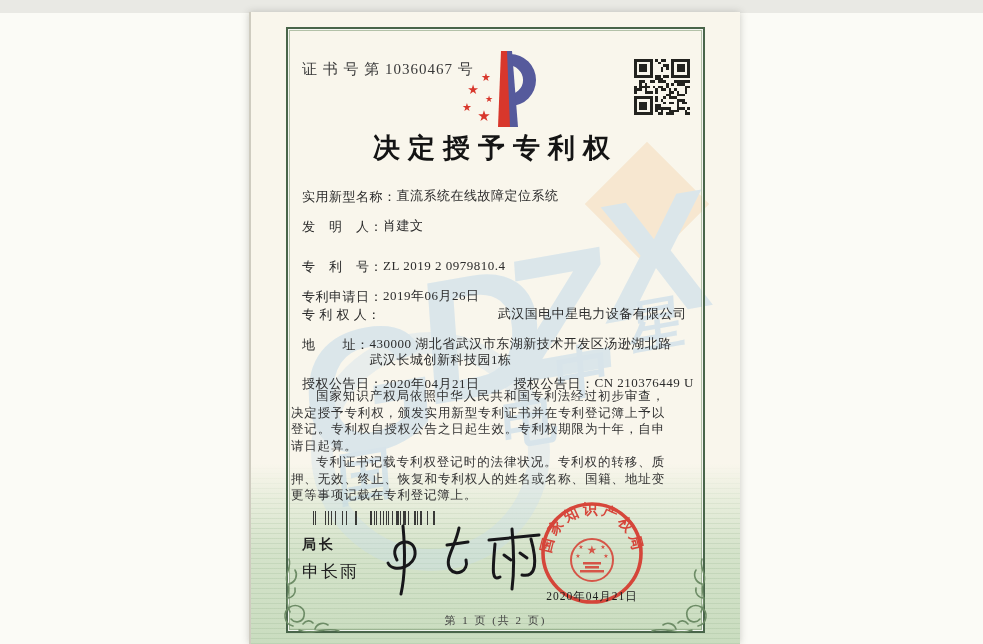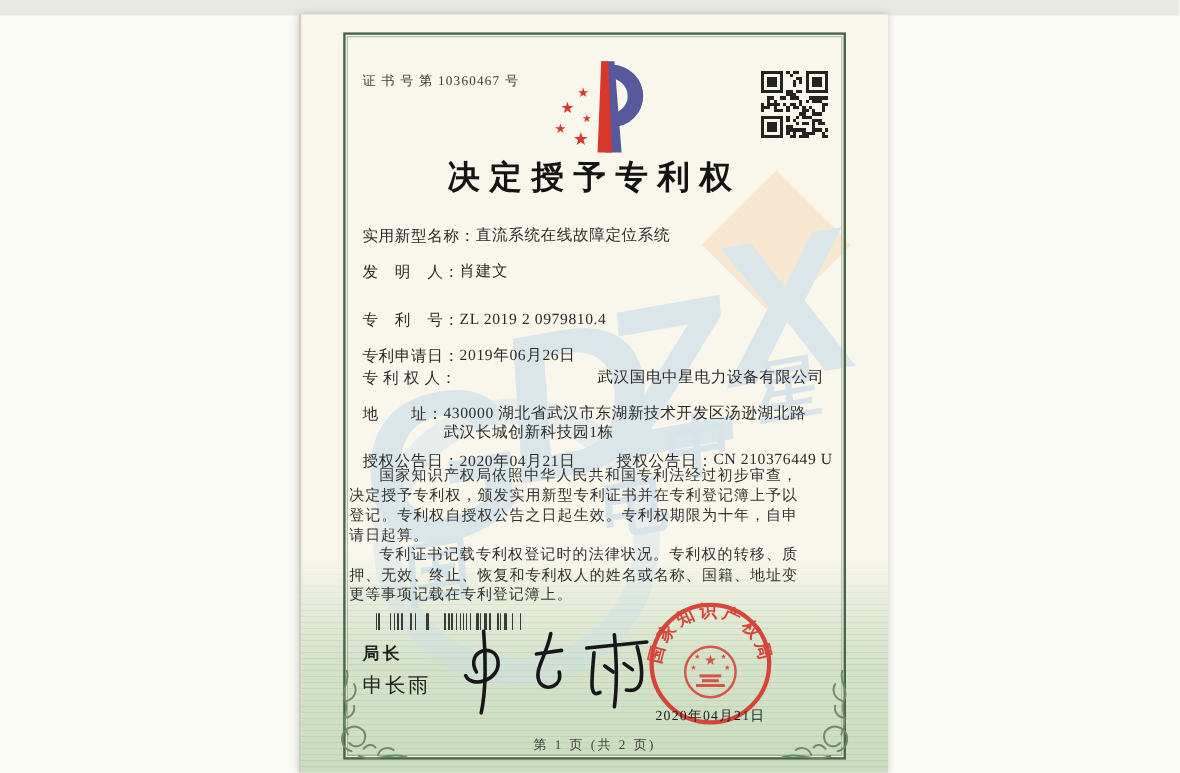--- a/index.html
+++ b/index.html
@@ -27,21 +27,21 @@
   .wmD{left:128px;top:95px;font-size:175px;}
   .wmZ{left:215px;top:75px;font-size:175px;}
   .wmX{left:308px;top:20px;font-size:168px;}
   .wm-char{font-size:56px;color:#bed7e9;}
   .wmC1{left:338px;top:145px;}
   .wmC2{left:264px;top:192px;}
   .wmC3{left:210px;top:240px;}
   .wmC4{left:46px;top:296px;}
   
   .content{position:absolute;inset:0;z-index:2;color:#2b2b2b;}
-  .cert-no{position:absolute;left:51px;top:48px;font-size:11px;letter-spacing:1px;color:#3a3a3a;}
+  .cert-no{position:absolute;left:51px;top:48px;font-size:15px;letter-spacing:1px;color:#3a3a3a;}
   .logo{position:absolute;left:202px;top:36px;width:96px;height:82px;}
   .qr{position:absolute;left:383px;top:47px;width:56px;height:56px;}
   .title{position:absolute;left:0;right:0;top:118px;margin:0;text-align:center;font-size:27px;
       font-weight:bold;letter-spacing:8px;color:#141414;}
   .fields{position:absolute;left:51px;top:176px;width:400px;font-size:13px;}
   .frow{position:absolute;left:0;display:flex;letter-spacing:.5px;}
   .flabel{white-space:pre;flex:none;}
   .fvalue{width:306px;line-height:16px;}
   .f0{top:0;} .f1{top:30px;} .f2{top:70px;} .f3{top:100px;} .f4{top:118px;text-align:right;} .f5{top:148px;} .fg{top:187px;}
   .grant-gap{display:inline-block;width:34px;}

